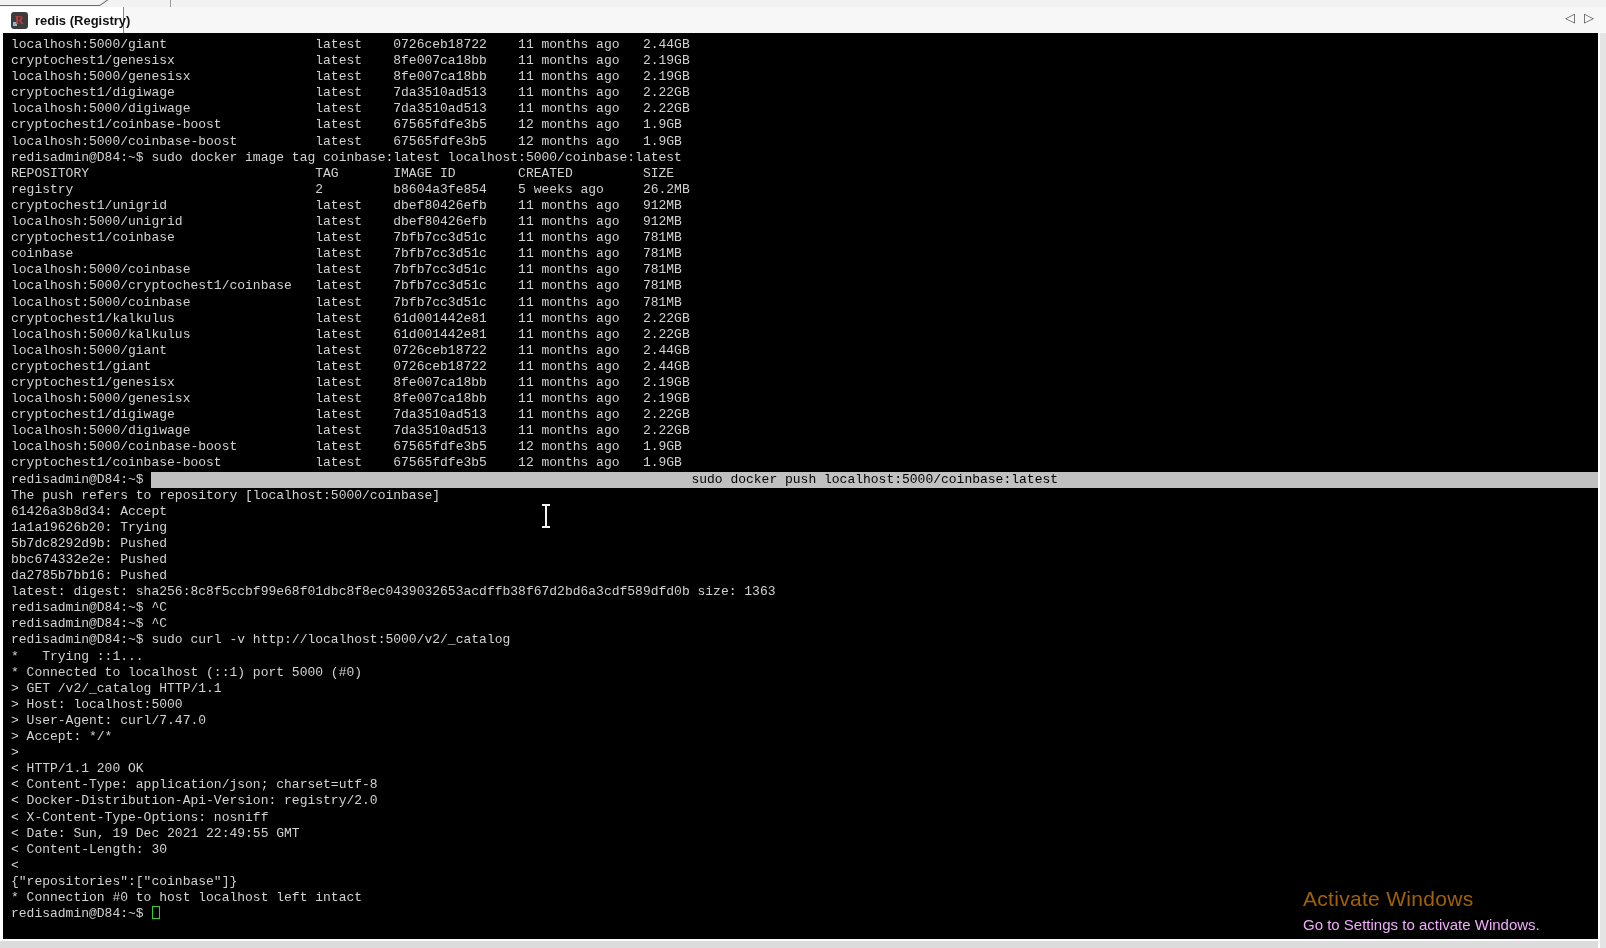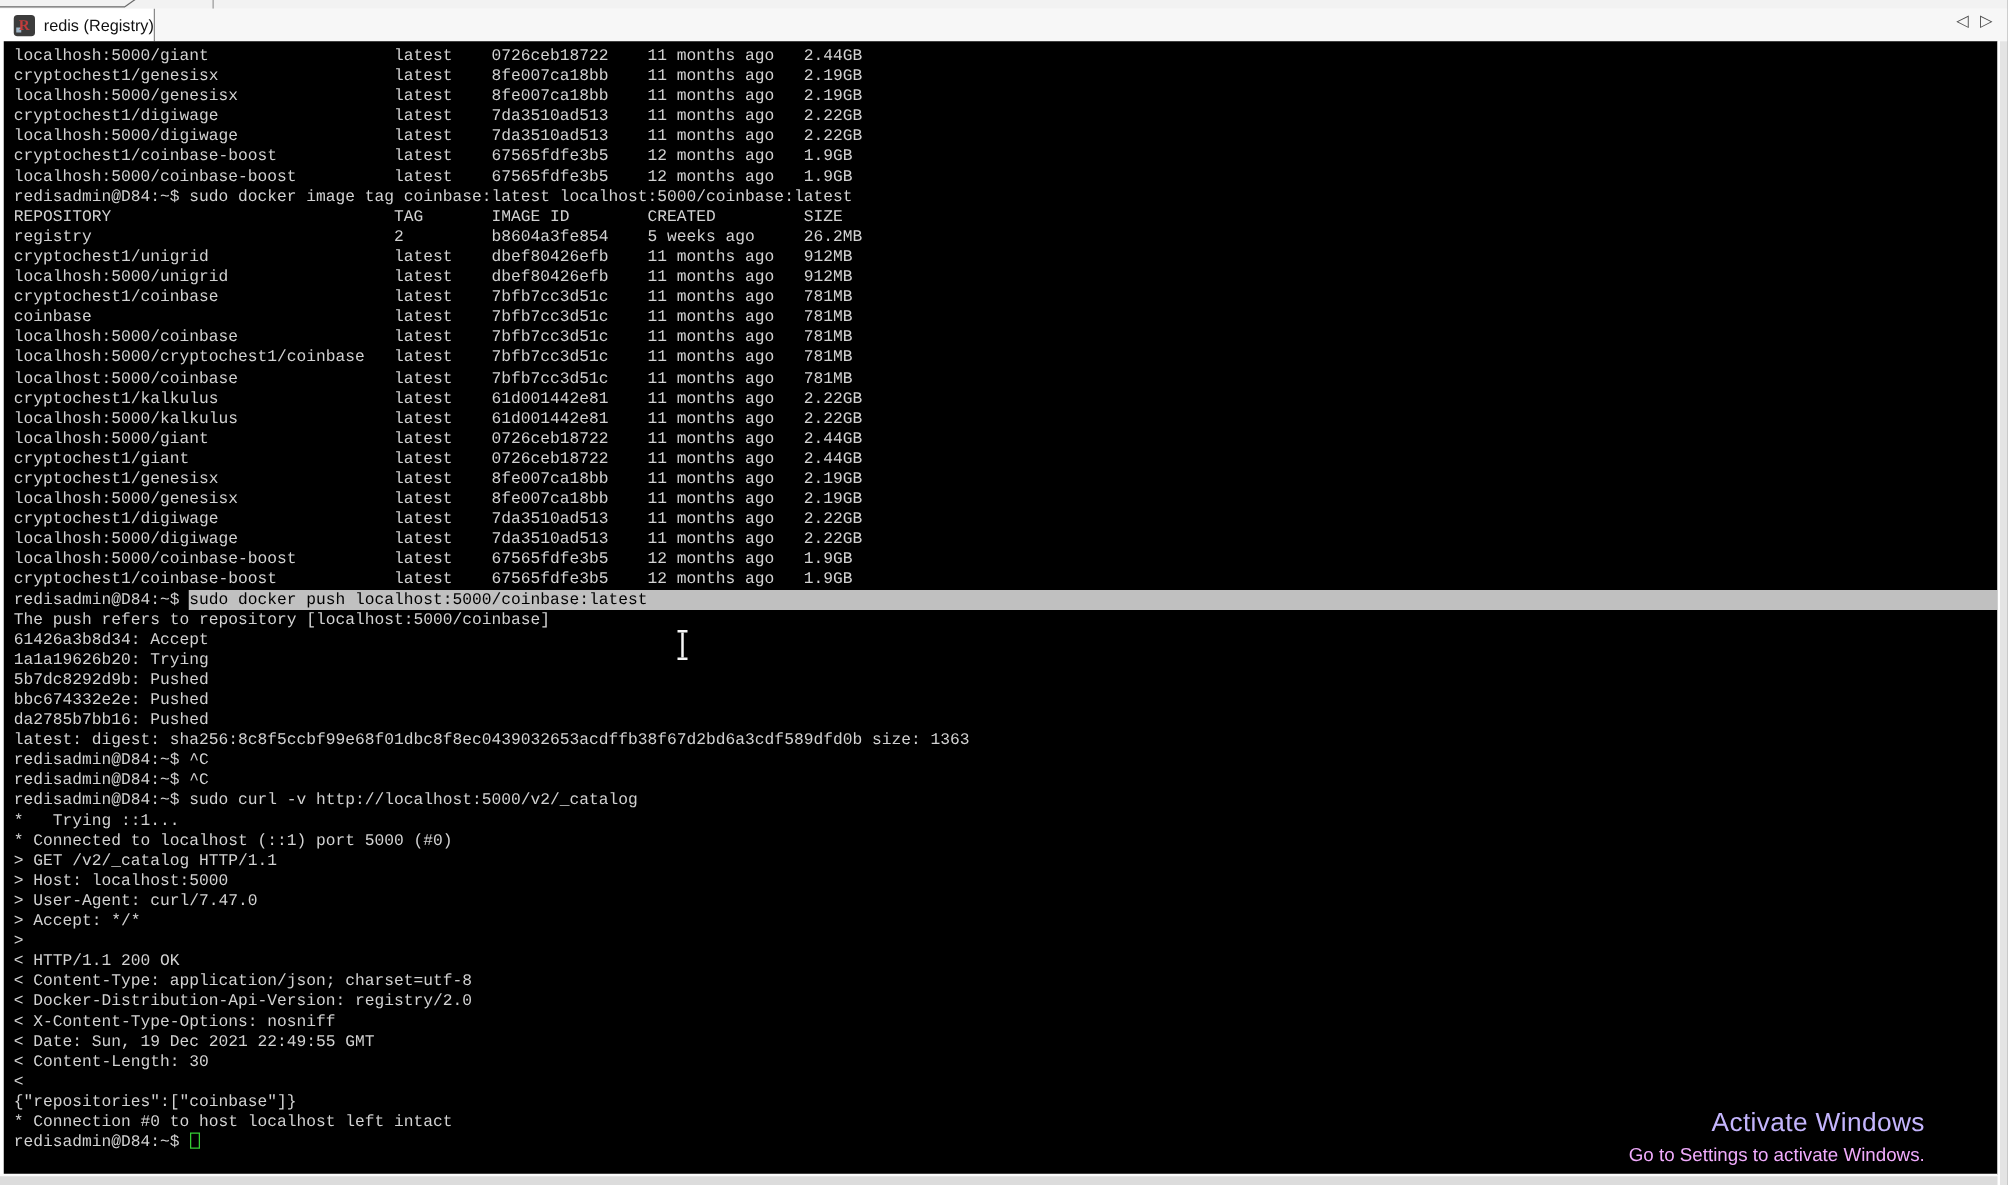--- a/index.html
+++ b/index.html
@@ -14,45 +14,45 @@
   .remnant-vline  { position:absolute; top:0; left:170px; width:1px; height:7px; background:#9a9a9a; }
 
   .tabbar { position:absolute; top:7px; left:0; width:1606px; height:26px; background:#f7f7f7; }
   .tab { position:absolute; top:0; left:0; height:26px; width:124px; background:#ffffff;
          border-right:1px solid #8a8a8a; display:flex; align-items:center; padding-left:11px; }
   .tab-icon { width:17px; height:17px; background:#3c3c3c; border-radius:3px; position:relative;
               margin-right:7px; flex:0 0 auto; }
   .tab-icon .r { position:absolute; left:4px; top:1px; color:#c23b3b; font-size:12px; font-weight:bold;
                  font-family:"Liberation Serif", serif; }
   .tab-icon .chip { position:absolute; left:2px; bottom:3px; width:4px; height:4px; background:#9fb6c8; }
-  .tab-label { font-size:13px; font-weight:normal; color:#111; white-space:nowrap; }
+  .tab-label { font-size:13px; font-weight:bold; color:#111; white-space:nowrap; }
   .nav-arrows { position:absolute; top:3px; right:12px; display:flex; gap:9px; color:#4d4d4d; font-size:13px;
                 font-family:"DejaVu Sans", sans-serif; }
   .nav-arrows span { cursor:default; }
 
   
   .terminal { position:absolute; left:3px; top:33px; width:1595px; height:907px; background:#000000;padding-left:12px; }
   .term-pre { position:absolute; left:0; top:0; width:100%; height:100%; padding:4px 0 0 8px;
               font-family:"Liberation Mono","DejaVu Sans Mono",monospace; font-size:13px;
               color:#d2d2d2; }
   .t-line { white-space:pre; height:16.1px; line-height:16.1px; }
   .t-line.sel-line { display:flex; }
-  .t-line .sel { background:#c0c0c0; color:#000000; flex:1 1 auto; white-space:pre; }
+  .t-line .sel { background:#c0c0c0; color:#000000; flex:1 1 auto; white-space:pre;text-align:center; }
   .block-cursor { display:inline-block; width:8px; height:13px; border:1px solid #35cd35;
                   vertical-align:middle; margin-left:1px; transform:translateY(-1px); }
 
   
   .edge-white  { position:absolute; left:1598px; top:33px; width:2px;  height:915px; background:#ffffff; }
   .edge-gray   { position:absolute; left:1600px; top:33px; width:6px;  height:915px; background:#e4e4e4; }
   .bottom-line { position:absolute; left:0; top:939px; width:1598px; height:2px; background:#fbfbfb; }
   .bottom-bar  { position:absolute; left:0; top:941px; width:1598px; height:7px; background:#dcdcdc; }
 
   
   .watermark { position:absolute; left:1300px; top:854px; pointer-events:none; }
-  .watermark .wm-title { font-size:21px; color:#c4b5fd; letter-spacing:0.3px;text-align:right; }
+  .watermark .wm-title { font-size:21px; color:#a16207; letter-spacing:0.3px; }
   .watermark .wm-sub   { font-size:15px; color:#f0abfc; margin-top:5px; }
 
   
   .ibeam { position:absolute; left:541px; top:504px; width:10px; height:24px; }
   .ibeam .stem { position:absolute; left:4px; top:2px; width:2px; height:20px; background:#f5f5f5; }
   .ibeam .cap  { position:absolute; left:1px; width:8px; height:2px; background:#f5f5f5; }
   .ibeam .cap.top { top:0; } .ibeam .cap.bot { bottom:0; }
 </style>
 </head>
 <body>

